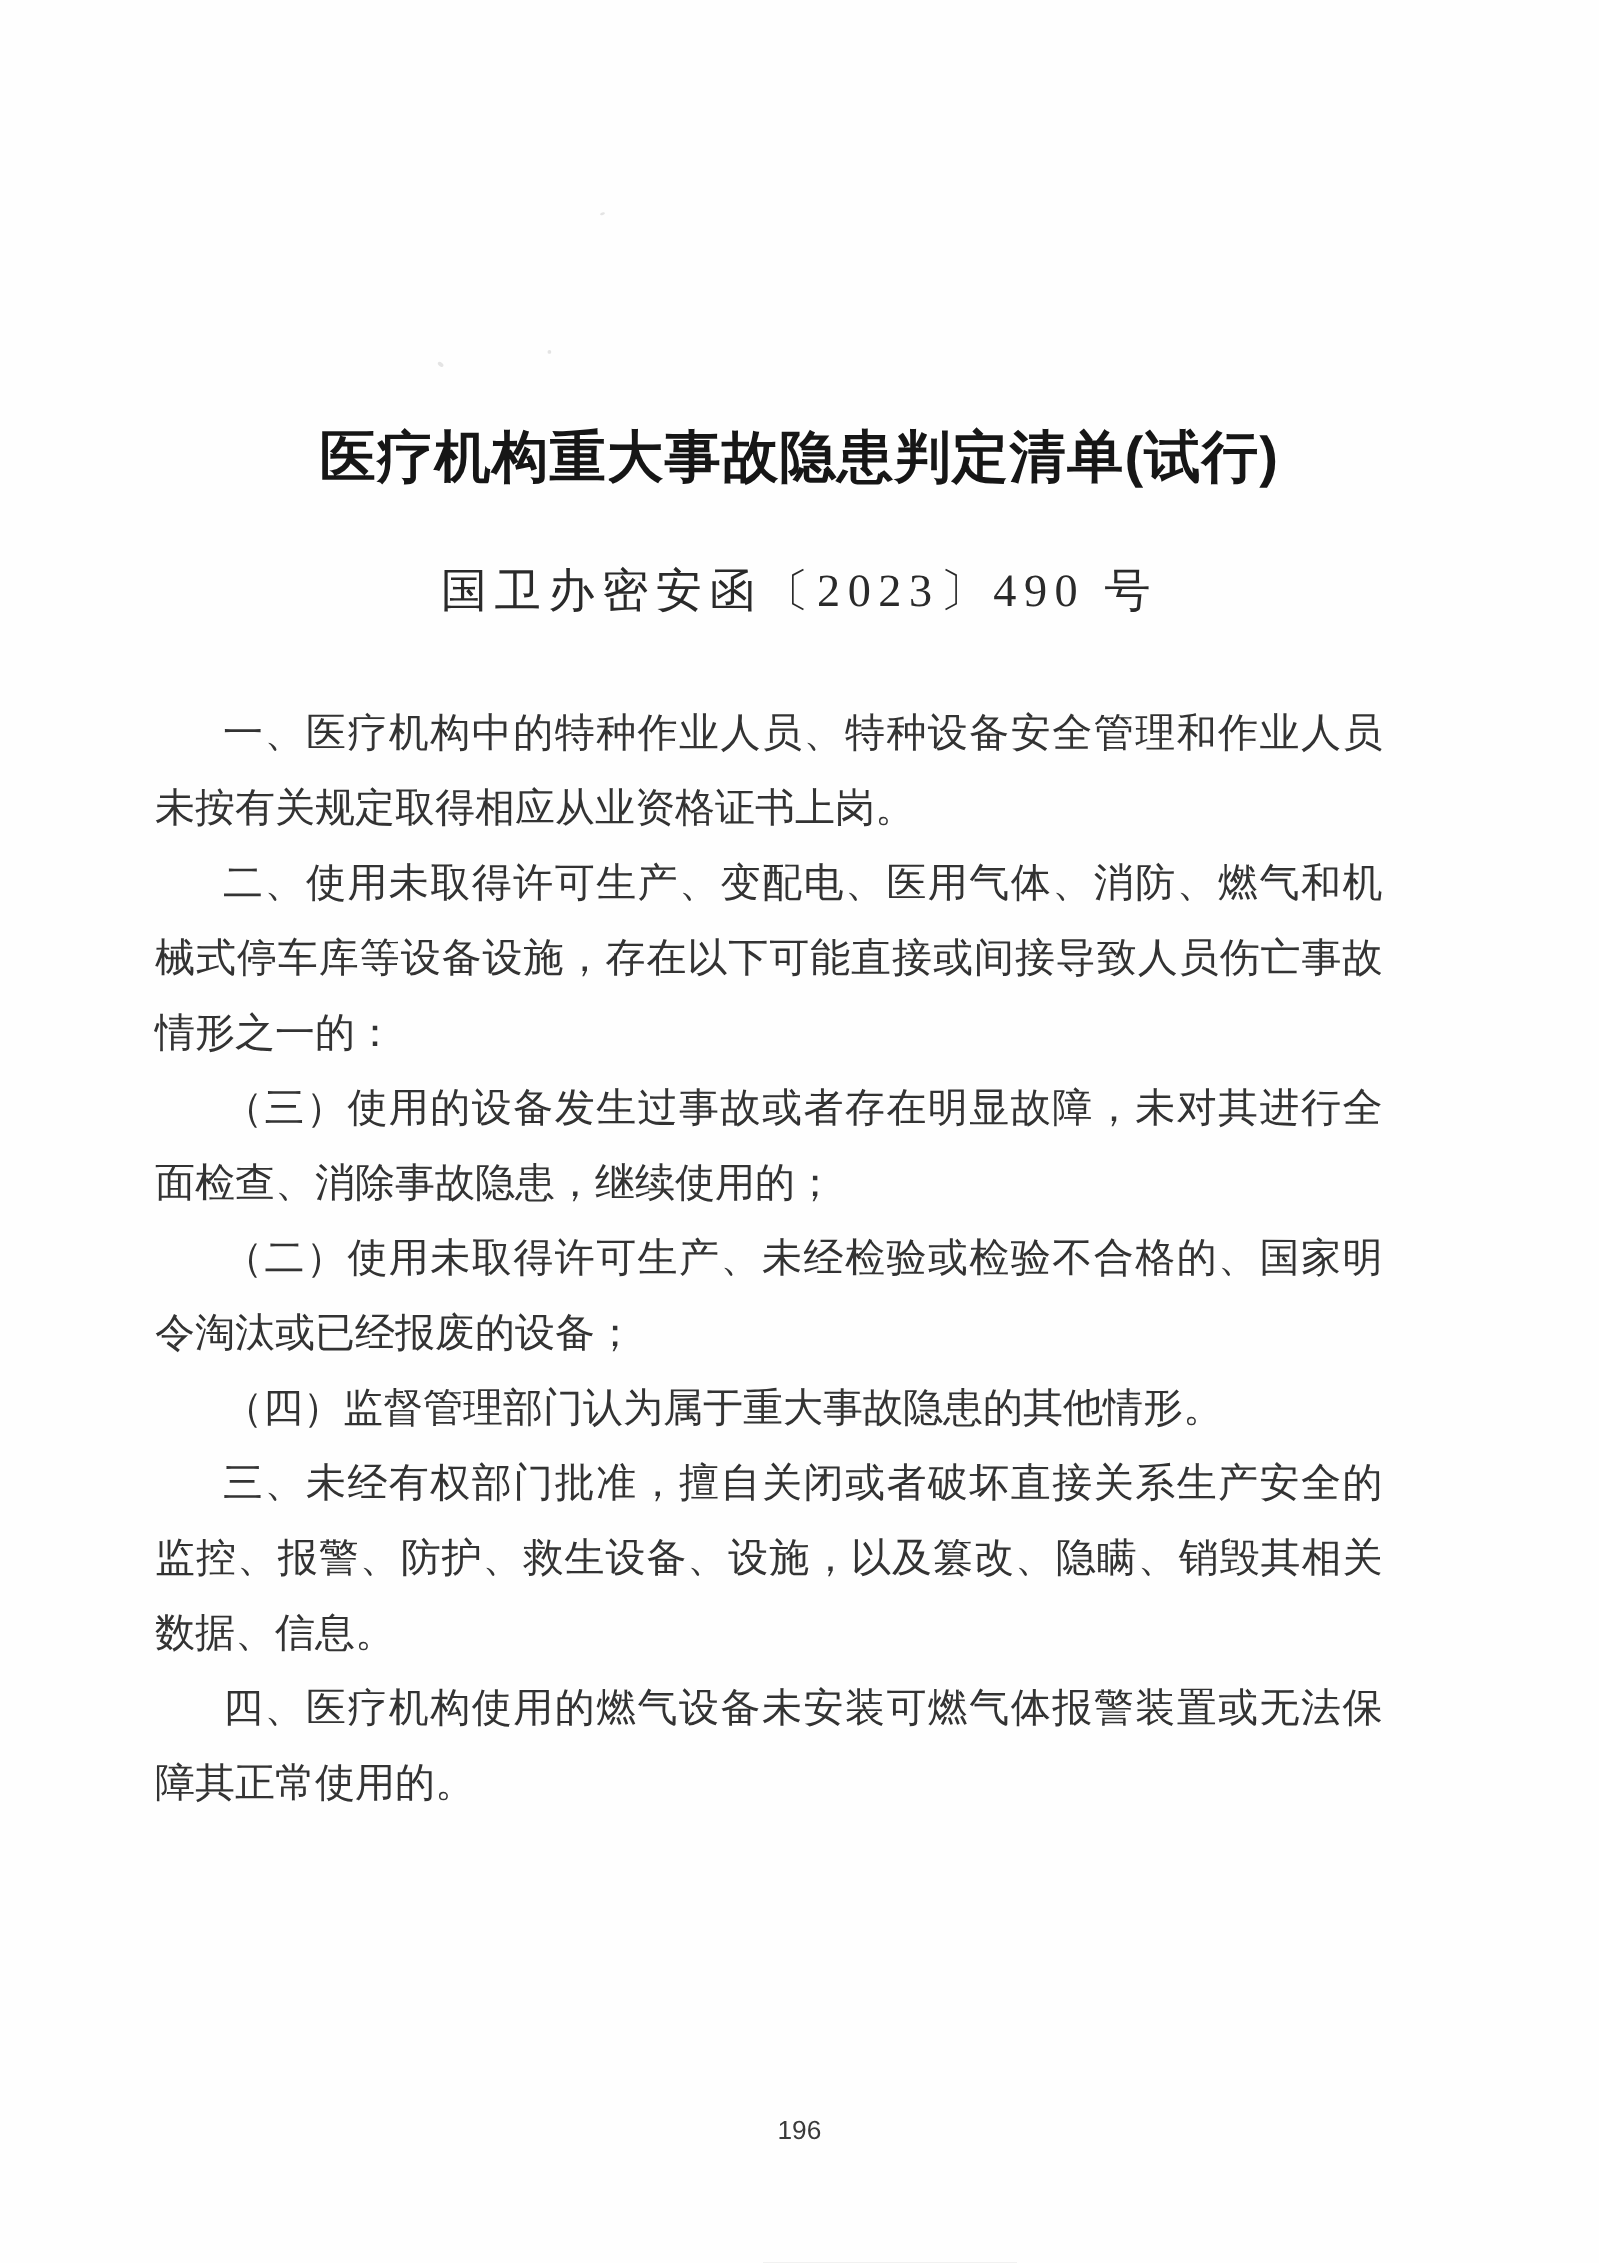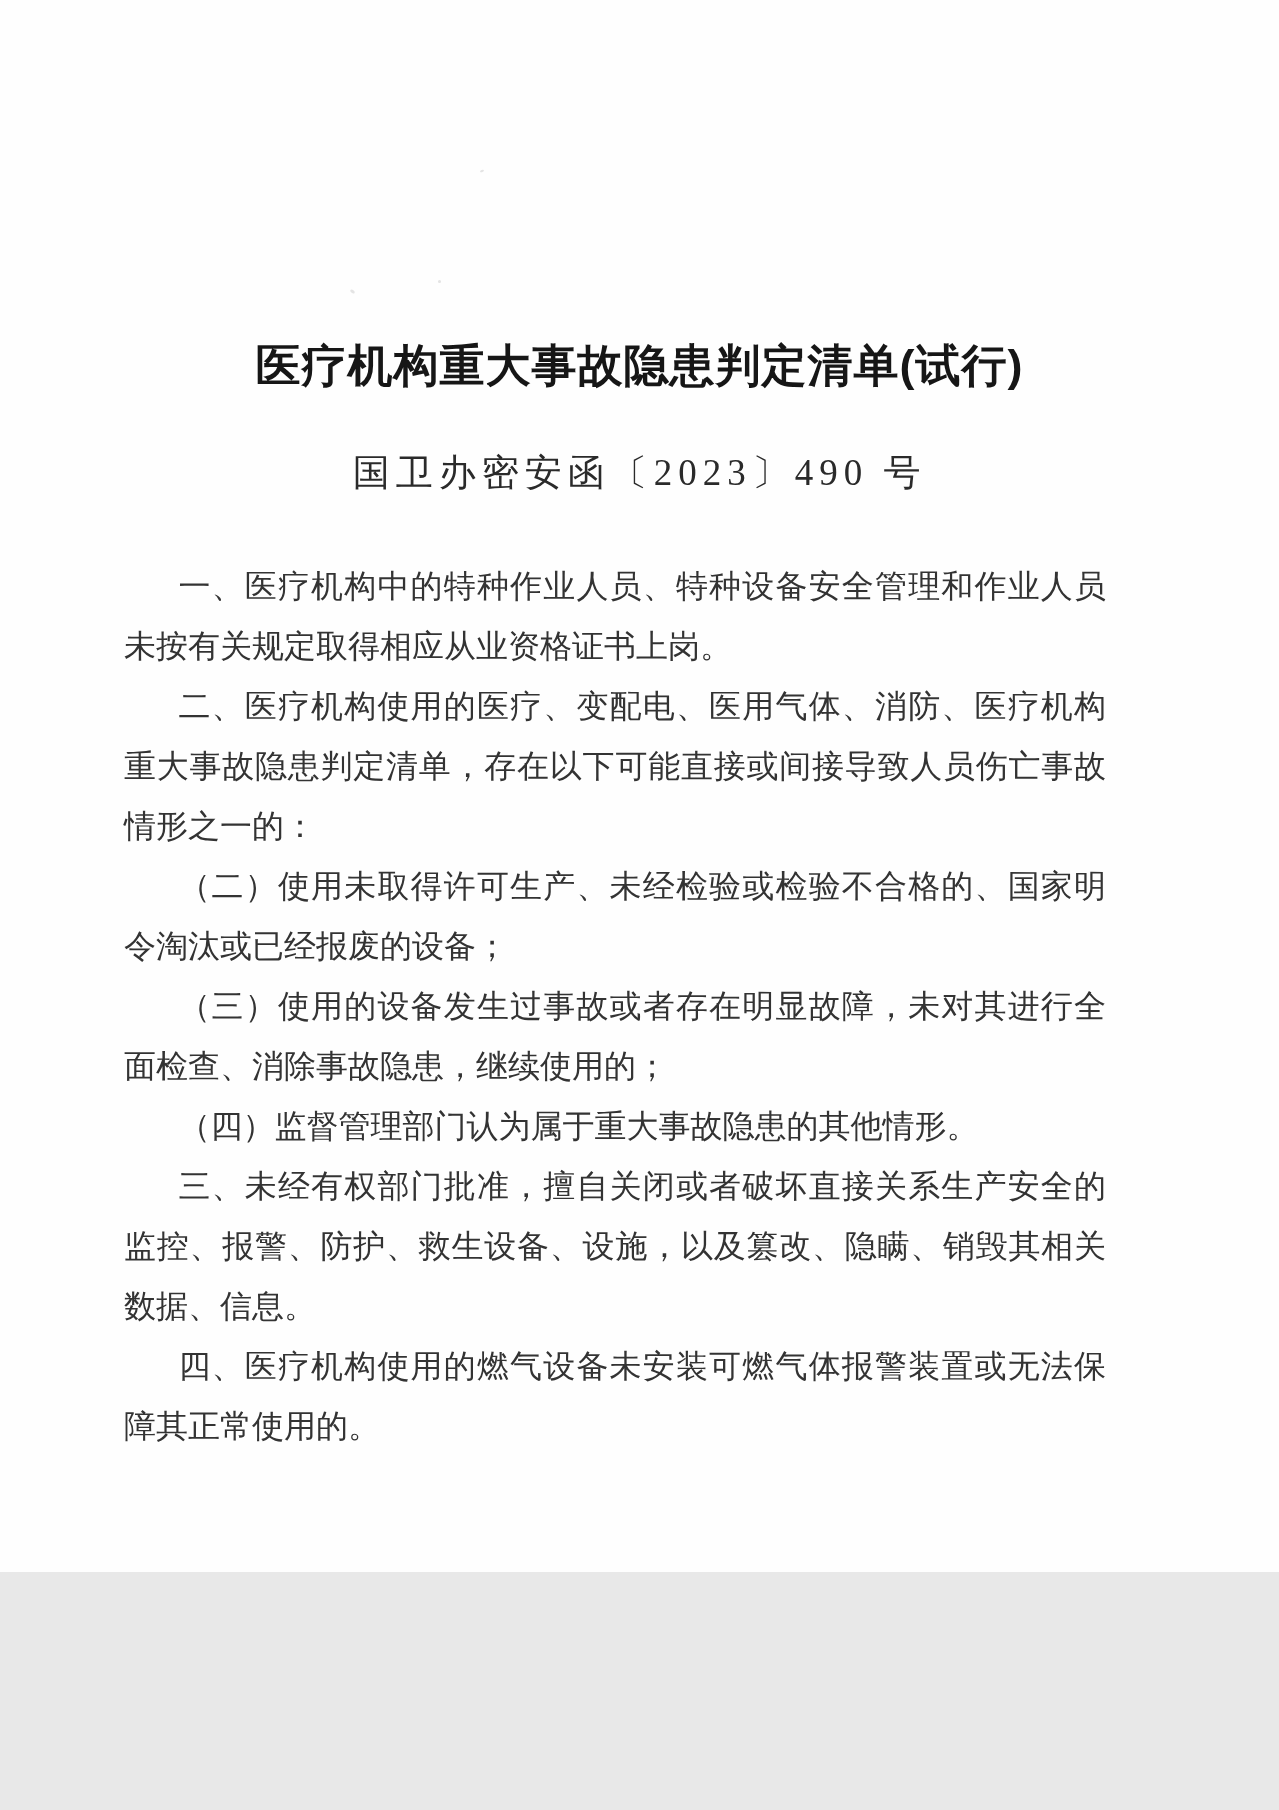--- a/index.html
+++ b/index.html
@@ -3,21 +3,21 @@
 <meta charset="utf-8">
 <style>
   html, body {
     margin: 0;
     padding: 0;
     background: #e8e8e8;
   }
   .page {
     position: relative;
     width: 1279px;
-    height: 1572px;
+    height: 1810px;
     background: #fefefe;
     font-family: "Liberation Serif", serif;
     color: #2e2e2e;
     overflow: hidden;
     margin: 0 auto;
   }
   .doc-title {
     position: absolute;
     top: 336px;
     left: 0;
@@ -85,23 +85,23 @@
   <span class="speck speck-1"></span>
   <span class="speck speck-2"></span>
   <span class="speck speck-3"></span>
 
   <h1 class="doc-title">医疗机构重大事故隐患判定清单(试行)</h1>
 
   <div class="doc-subtitle">国卫办密安函〔2023〕490 号</div>
 
   <div class="doc-body">
     <p>一、医疗机构中的特种作业人员、特种设备安全管理和作业人员未按有关规定取得相应从业资格证书上岗。</p>
-    <p>二、医疗机构使用的医疗、变配电、医用气体、消防、医疗机构重大事故隐患判定清单，存在以下可能直接或间接导致人员伤亡事故情形之一的：</p>
+    <p>二、使用未取得许可生产、变配电、医用气体、消防、燃气和机械式停车库等设备设施，存在以下可能直接或间接导致人员伤亡事故情形之一的：</p>
+    <p>（三）使用的设备发生过事故或者存在明显故障，未对其进行全面检查、消除事故隐患，继续使用的；</p>
     <p>（二）使用未取得许可生产、未经检验或检验不合格的、国家明令淘汰或已经报废的设备；</p>
-    <p>（三）使用的设备发生过事故或者存在明显故障，未对其进行全面检查、消除事故隐患，继续使用的；</p>
     <p>（四）监督管理部门认为属于重大事故隐患的其他情形。</p>
     <p>三、未经有权部门批准，擅自关闭或者破坏直接关系生产安全的监控、报警、防护、救生设备、设施，以及篡改、隐瞒、销毁其相关数据、信息。</p>
     <p>四、医疗机构使用的燃气设备未安装可燃气体报警装置或无法保障其正常使用的。</p>
   </div>
 
   <div class="page-number">196</div>
 
 </div>
 
 </body></html>

